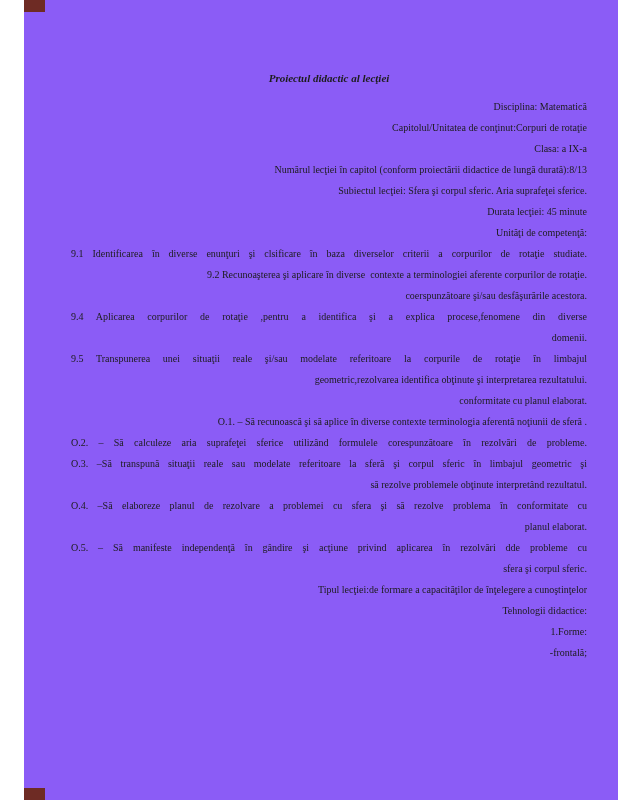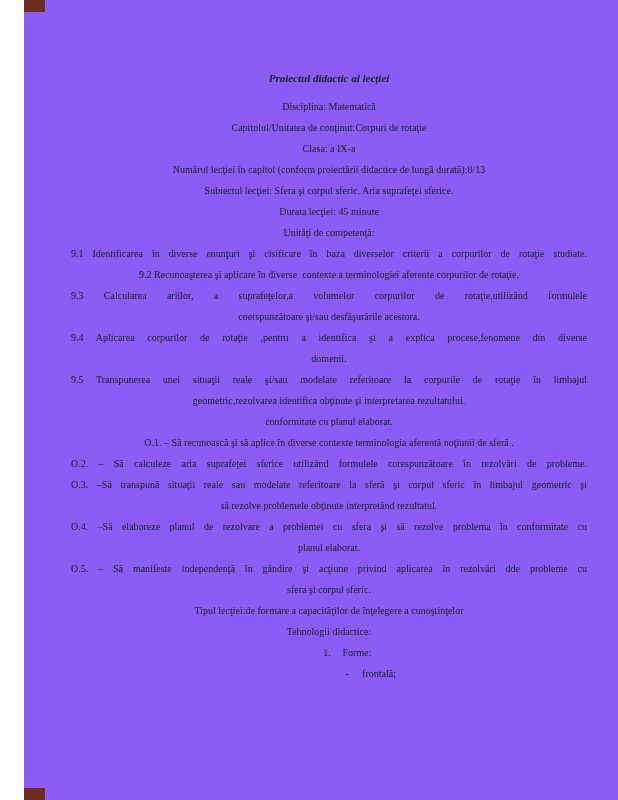--- a/index.html
+++ b/index.html
@@ -18,21 +18,21 @@
     font-weight:bold;
     font-style:italic;
     font-size:11px;
     line-height:21px;
     margin:0 0 7px 0;
   }
   .block { margin:0; }
   .line {
     line-height:21px;
     white-space:pre-wrap;
-    text-align:center;
+    text-align:right;
   }
   .line.fill {
     white-space:normal;
     text-align:justify;
     text-align-last:justify;
   }
   .block.num .line { padding-left:25px; }
   .block.num .marker { display:inline-block; width:31px; }
   .block.dash .line { padding-left:70px; }
   .block.dash .marker { display:inline-block; width:30px; }
@@ -70,21 +70,20 @@
         <div class="block p">
           <div class="line">Unităţi de competenţă:</div>
         </div>
         <div class="block p">
           <div class="line fill">9.1 Identificarea în diverse enunţuri şi clsificare în baza diverselor criterii a corpurilor de rotaţie studiate.</div>
         </div>
         <div class="block p">
           <div class="line">9.2 Recunoaşterea şi aplicare în diverse  contexte a terminologiei aferente corpurilor de rotaţie.</div>
         </div>
         <div class="block p">
-          <div class="line fill">9.3 Calcularea ariilor, a suprafeţelor,a volumelor corpurilor de rotaţie,utilizând formulele</div>
           <div class="line">coerspunzătoare şi/sau desfăşurările acestora.</div>
         </div>
         <div class="block p">
           <div class="line fill">9.4 Aplicarea corpurilor de rotaţie ,pentru a identifica şi a explica procese,fenomene din diverse</div>
           <div class="line">domenii.</div>
         </div>
         <div class="block p">
           <div class="line fill">9.5 Transpunerea unei situaţii reale şi/sau modelate referitoare la corpurile de rotaţie în limbajul</div>
           <div class="line">geometric,rezolvarea identifica obţinute şi interpretarea rezultatului.</div>
         </div>

